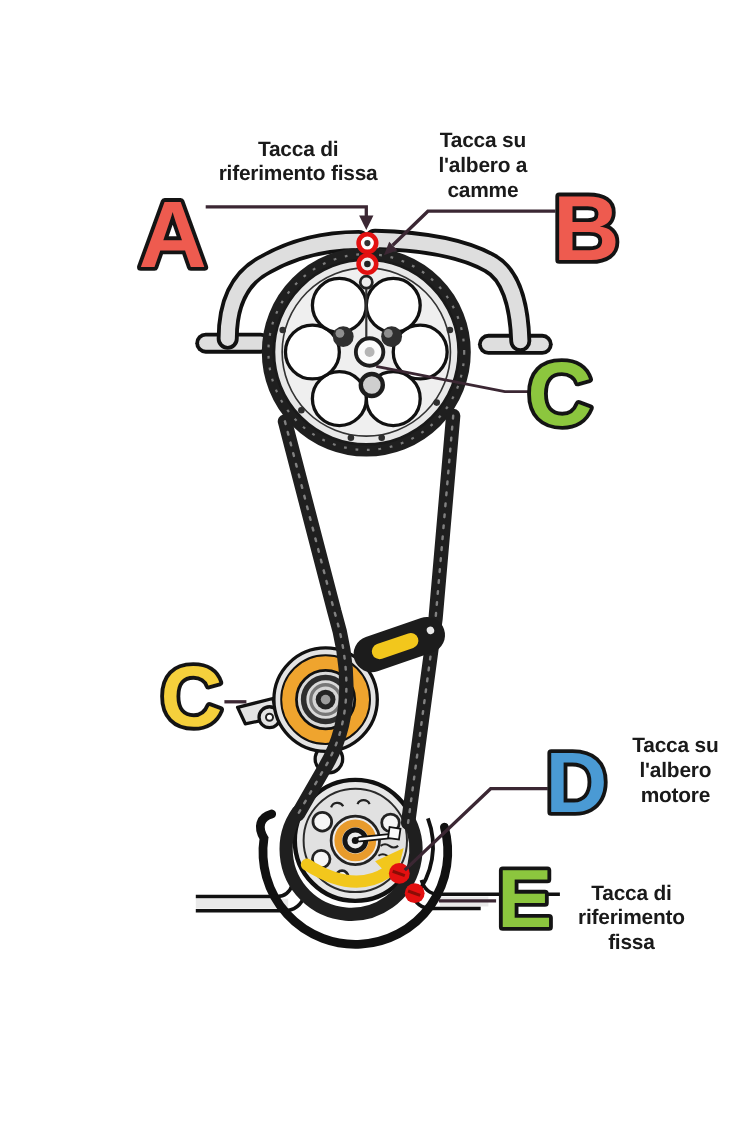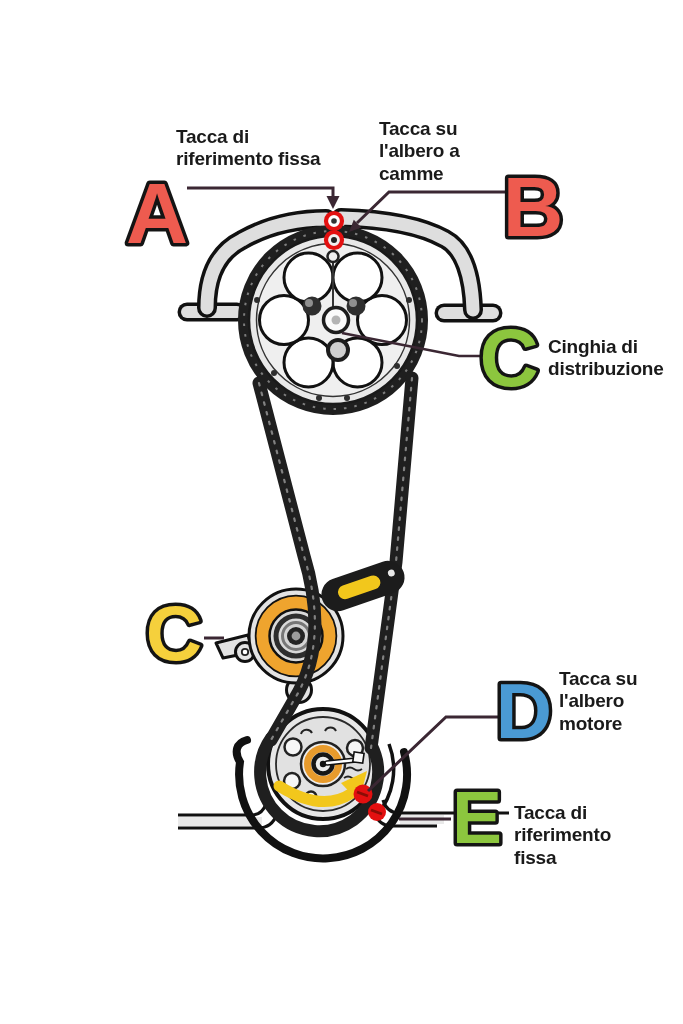--- a/index.html
+++ b/index.html
@@ -13,20 +13,21 @@
   #diagram-svg{position:absolute;left:0;top:0;}
   .label{
     position:absolute;
     font-family:"Liberation Sans",sans-serif;
     font-weight:bold;
     font-size:19px;
     line-height:1.18;
     color:#1a1a1a;
     white-space:pre-line;
     letter-spacing:-0.2px;
+    text-align:center;
   }
   .big-letter{
     font-family:"Liberation Sans",sans-serif;
     font-weight:bold;
     text-anchor:middle;
     stroke:#141414;
     stroke-width:7px;
     stroke-linejoin:round;
     paint-order:stroke;
   }
@@ -181,22 +182,20 @@
     <text x="174" y="660" class="big-letter sz78" fill="#f5d03c">C</text>
     <text x="524" y="738" class="big-letter sz78" fill="#4a9ad4">D</text>
     <text x="477" y="843" class="big-letter sz75" fill="#8cc63e">E</text>
   </svg>
 
   <div class="label" style="left:176px;top:126px;width:190px;">Tacca di
 riferimento fissa</div>
   <div class="label" style="left:379px;top:118px;width:120px;">Tacca su
 l'albero a
 camme</div>
-  <div class="label" style="left:548px;top:336px;width:130px;">Cinghia di
-distribuzione</div>
   <div class="label" style="left:559px;top:668px;width:110px;">Tacca su
 l'albero
 motore</div>
   <div class="label" style="left:514px;top:802px;width:120px;">Tacca di
 riferimento
 fissa</div>
 
 </div>
 
 </body></html>

